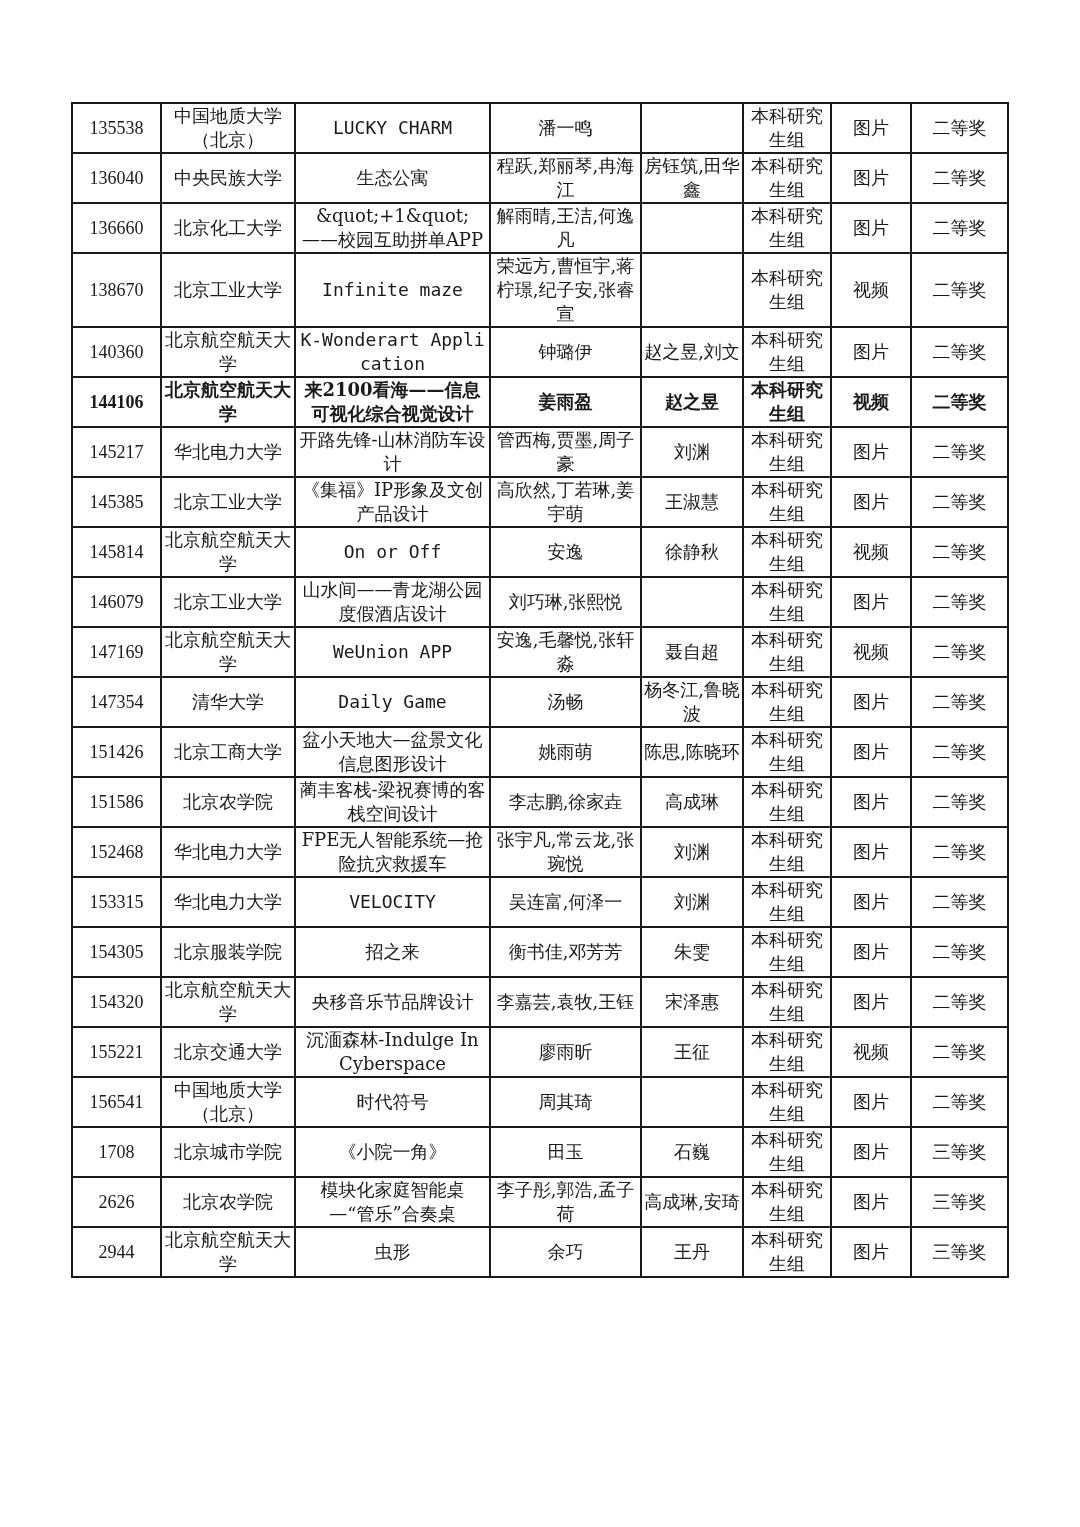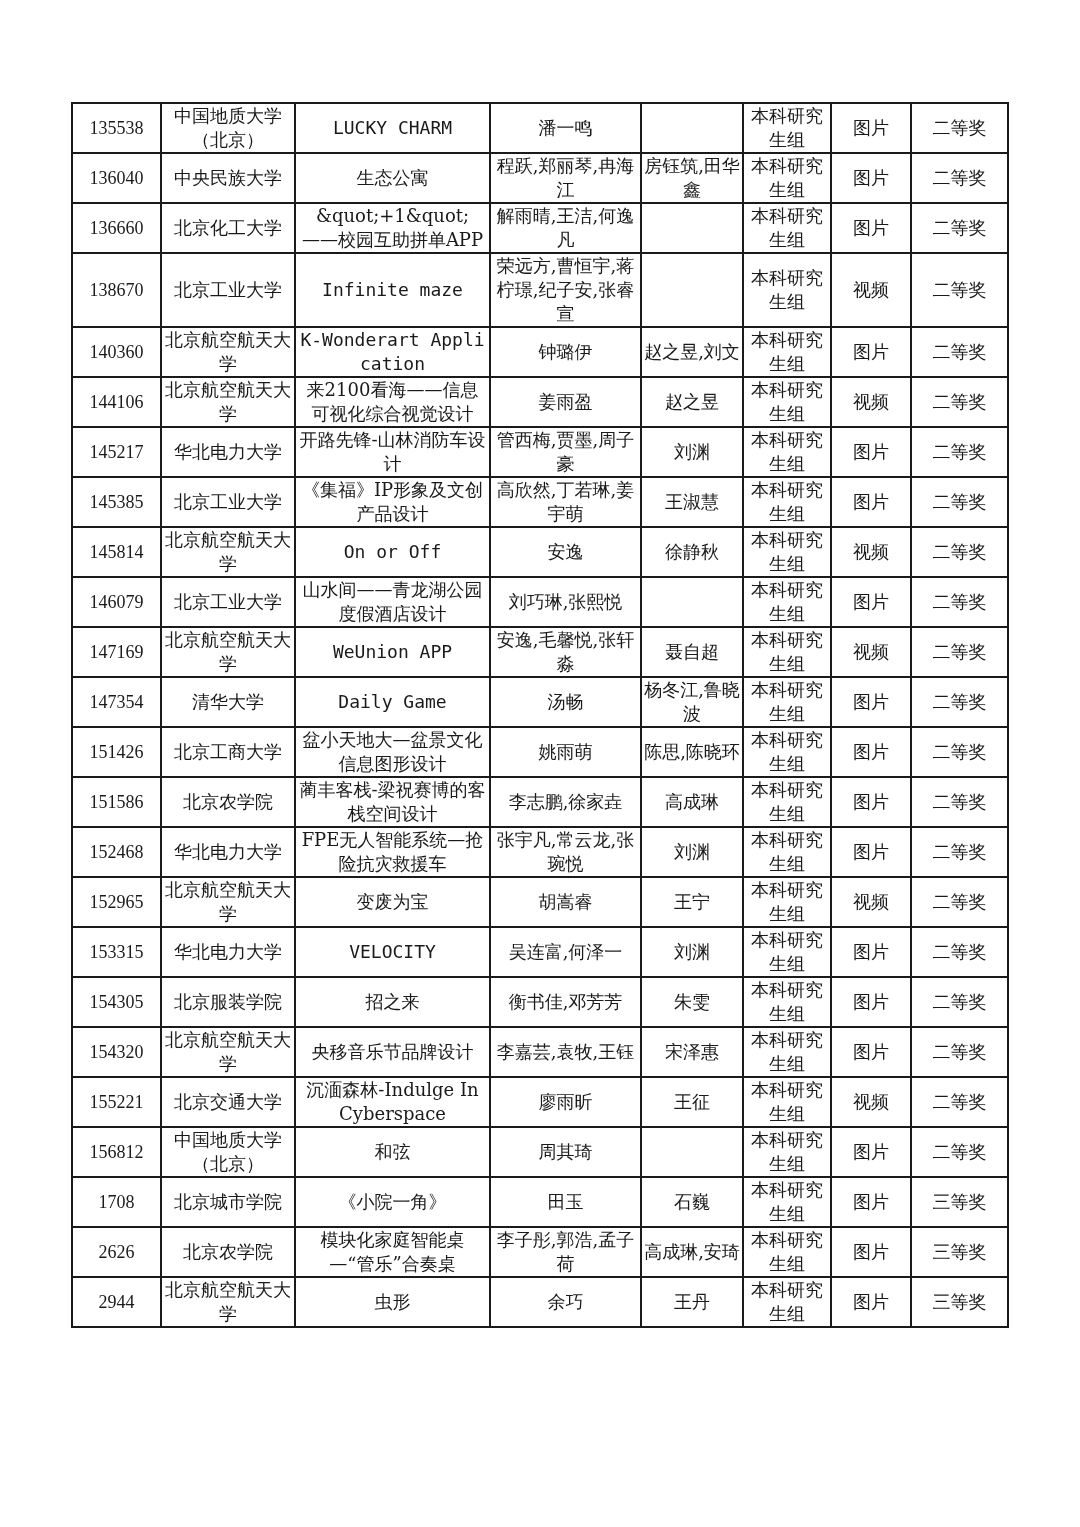--- a/index.html
+++ b/index.html
@@ -71,21 +71,21 @@
       <tr style="height: 49px;">
         <td class="num">140360</td>
         <td>北京航空航天大学</td>
         <td class="mono">K-Wonderart Application</td>
         <td>钟璐伊</td>
         <td>赵之昱,刘文</td>
         <td>本科研究生组</td>
         <td>图片</td>
         <td>二等奖</td>
       </tr>
-      <tr style="height: 49px;">
+      <tr style="height: 49px; font-weight: bold;">
         <td class="num">144106</td>
         <td>北京航空航天大学</td>
         <td>来2100看海——信息可视化综合视觉设计</td>
         <td>姜雨盈</td>
         <td>赵之昱</td>
         <td>本科研究生组</td>
         <td>视频</td>
         <td>二等奖</td>
       </tr>
       <tr style="height: 49px;">
@@ -172,30 +172,20 @@
         <td class="num">152468</td>
         <td>华北电力大学</td>
         <td>FPE无人智能系统—抢险抗灾救援车</td>
         <td>张宇凡,常云龙,张琬悦</td>
         <td>刘渊</td>
         <td>本科研究生组</td>
         <td>图片</td>
         <td>二等奖</td>
       </tr>
       <tr style="height: 49px;">
-        <td class="num">152965</td>
-        <td>北京航空航天大学</td>
-        <td>变废为宝</td>
-        <td>胡嵩睿</td>
-        <td>王宁</td>
-        <td>本科研究生组</td>
-        <td>视频</td>
-        <td>二等奖</td>
-      </tr>
-      <tr style="height: 49px;">
         <td class="num">153315</td>
         <td>华北电力大学</td>
         <td class="mono">VELOCITY</td>
         <td>吴连富,何泽一</td>
         <td>刘渊</td>
         <td>本科研究生组</td>
         <td>图片</td>
         <td>二等奖</td>
       </tr>
       <tr style="height: 49px;">
@@ -222,23 +212,23 @@
         <td class="num">155221</td>
         <td>北京交通大学</td>
         <td>沉湎森林-Indulge In Cyberspace</td>
         <td>廖雨昕</td>
         <td>王征</td>
         <td>本科研究生组</td>
         <td>视频</td>
         <td>二等奖</td>
       </tr>
       <tr style="height: 49px;">
-        <td class="num">156812</td>
+        <td class="num">156541</td>
         <td>中国地质大学（北京）</td>
-        <td>和弦</td>
+        <td>时代符号</td>
         <td>周其琦</td>
         <td></td>
         <td>本科研究生组</td>
         <td>图片</td>
         <td>二等奖</td>
       </tr>
       <tr style="height: 49px;">
         <td class="num">1708</td>
         <td>北京城市学院</td>
         <td>《小院一角》</td>

